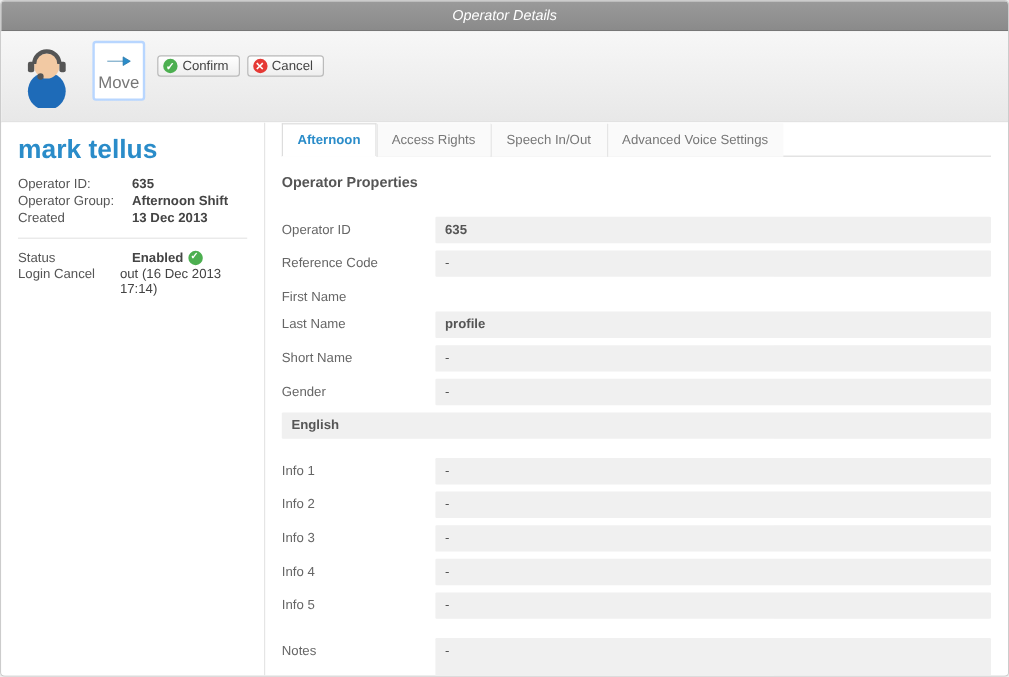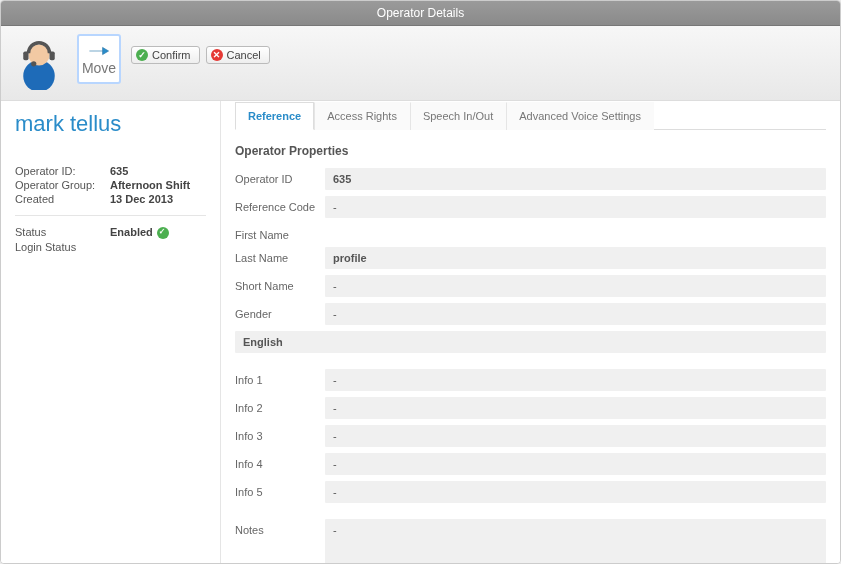--- a/index.html
+++ b/index.html
@@ -1,47 +1,47 @@
 <!DOCTYPE html>
 <html><head>
 <meta charset="utf-8">
 <style>
   * { box-sizing: border-box; margin: 0; padding: 0; }
   body { font-family: Arial, Helvetica, sans-serif; font-size: 11px; background: #eaeaea; color: #555; }
   .window { width: 841px; height: 564px; margin: 0 auto; background: #fff; border: 1px solid #ccc; border-radius: 4px; overflow: hidden; display: flex; flex-direction: column; }
-  .titlebar { background: linear-gradient(#9a9a9a,#8a8a8a); color: #fff; font-size: 12px; text-align: center; padding: 5px 0; border-bottom: 1px solid #777; }
+  .titlebar { background: linear-gradient(#9a9a9a,#8a8a8a); color: #fff; font-size: 12px; text-align: center; padding: 5px 0; border-bottom: 1px solid #777; font-style: italic; }
   .topbar { background: linear-gradient(#f7f7f7,#e8e8e8); border-bottom: 1px solid #ddd; padding: 8px 10px; display: flex; align-items: flex-start; gap: 10px; }
   .avatar svg { width: 56px; height: 56px; }
   .move-btn { border: 2px solid #b8d6ff; background: #fff; border-radius: 3px; width: 44px; height: 50px; display: flex; flex-direction: column; align-items: center; justify-content: center; cursor: pointer; font-size: 14px; color: #777; }
   .move-btn svg { width: 24px; height: 18px; }
   .topmsg { flex: 1; font-size: 11px; color: #555; padding-top: 4px; }
   .toprow { display: flex; align-items: center; gap: 6px; }
   .toprow .label { font-weight: bold; }
   select { font-size: 11px; border: 1px solid #aaa; background: #fff; padding: 1px 2px; }
   .btnrow { margin-top: 8px; display: flex; gap: 6px; }
   .pill { border: 1px solid #bbb; background: linear-gradient(#fff,#eee); border-radius: 3px; padding: 2px 8px 2px 4px; display: inline-flex; align-items: center; gap: 4px; cursor: pointer; font-size: 11px; color: #444; }
   .icon-circle { width: 12px; height: 12px; border-radius: 50%; display: inline-flex; align-items: center; justify-content: center; color: #fff; font-size: 9px; font-weight: bold; }
   .green { background: #4caf50; }
   .red { background: #e53935; }
   .body { flex: 1; display: flex; overflow: hidden; background: #fff; }
   .sidebar { width: 220px; border-right: 1px solid #e5e5e5; padding: 10px 14px; }
-  .opname { color: #2a8cc9; font-size: 22px; font-weight: normal; margin-bottom: 28px; }
+  .opname { color: #2a8cc9; font-size: 22px; font-weight: bold; margin-bottom: 10px; }
   .kv { display: flex; font-size: 11px; margin: 2px 0; }
   .kv .k { width: 95px; color: #555; }
   .kv .v { font-weight: bold; color: #444; }
   .sep { border-top: 1px solid #e5e5e5; margin: 10px 0; }
   .status-icon { width: 12px; height: 12px; border-radius: 50%; background: #4caf50; display: inline-block; vertical-align: middle; position: relative; margin-left: 4px; }
   .status-icon::after { content: "✓"; color: #fff; font-size: 8px; position: absolute; top: 0; left: 2px; }
   .main { flex: 1; padding: 0 14px 14px 14px; overflow: auto; }
   .tabs { border-bottom: 1px solid #ddd; display: flex; margin-top: 0; }
   .tab { padding: 7px 12px; font-size: 11px; color: #777; border: 1px solid transparent; border-bottom: none; cursor: pointer; position: relative; top: 1px; background: #fafafa; border-left: 1px solid #e5e5e5; }
   .tab:first-child { border-left: 1px solid #ddd; }
   .tab.active { color: #2a8cc9; font-weight: bold; background: #fff; border: 1px solid #ddd; border-bottom: 1px solid #fff; }
-  .section-title { font-weight: bold; color: #555; font-size: 12px; margin: 14px 0 10px 0; }
-  .prow { display: flex; align-items: stretch; margin-bottom: 6px; }
+  .section-title { font-weight: bold; color: #555; font-size: 12px; margin: 14px 0 22px 0; }
+  .prow { display: flex; align-items: stretch; margin-bottom: 6px; gap: 38px; }
   .plabel { width: 90px; font-size: 11px; color: #666; padding-top: 5px; }
   .pval { flex: 1; background: #f0f0f0; padding: 5px 8px; font-size: 11px; color: #555; min-height: 22px; border-radius: 1px; }
   .pval.bold { font-weight: bold; }
   .notes .pval { min-height: 70px; }
   .gap { height: 10px; }
 </style>
 </head>
 <body>
 
 <div class="window">
@@ -92,27 +92,28 @@
       <div class="kv">
           <span class="k">Created</span>
           <span class="v">13 Dec 2013</span>
         </div>
       <div class="sep"></div>
       <div class="kv">
           <span class="k">Status</span>
           <span class="v"><span>Enabled</span><span class="status-icon"></span></span>
         </div>
       <div class="kv">
-          <span class="k">Login Status</span>
+          <span class="k">Login Cancel</span>
+          <span class="v" style="font-weight:normal">out (16 Dec 2013 17:14)</span>
         </div>
     </div>
 
     <div class="main">
       <div class="tabs">
-        <div class="tab active">Reference</div>
+        <div class="tab active">Afternoon</div>
         <div class="tab">Access Rights</div>
         <div class="tab">Speech In/Out</div>
         <div class="tab">Advanced Voice Settings</div>
       </div>
 
       <div class="section-title">Operator Properties</div>
 
       <div class="prow">
           <div class="plabel">Operator ID</div>
           <div class="pval bold">635</div>

